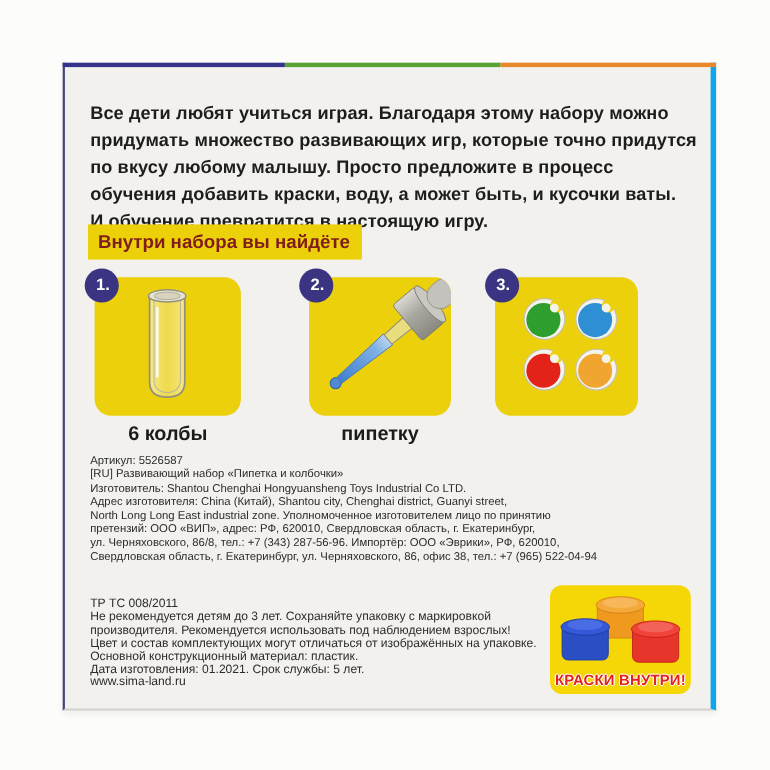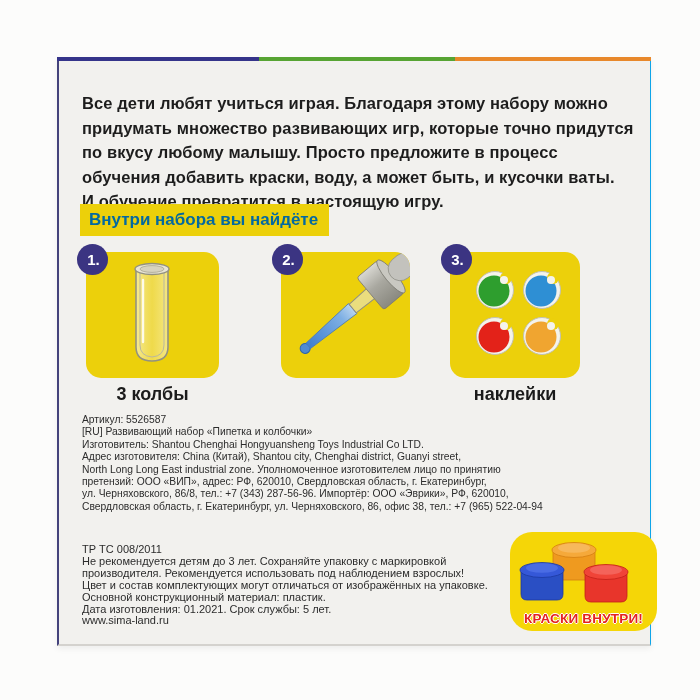--- a/index.html
+++ b/index.html
@@ -5,38 +5,38 @@
   html,body { margin:0; padding:0; }
   .stage {
     position:relative; width:700px; height:700px;
     background:#fcfcfb; overflow:hidden;
     font-family:"Liberation Sans", sans-serif;
   }
   .box {
     position:absolute; left:57px; top:57px; width:594px; height:589px;
     background:#f2f1ee;
     border-left:2px solid #44437c;
-    border-right:1px solid #0ea5e9;
+    border-right:5px solid #0ea5e9;
     border-bottom:2px solid #d4d2ce;
     box-shadow:0 3px 6px rgba(0,0,0,0.06);
     box-sizing:border-box;
   }
   .top-stripe { position:absolute; left:-2px; top:0; width:594px; height:4px; display:flex; }
   .top-stripe .seg1 { width:34%; background:#35348a; }
   .top-stripe .seg2 { width:33%; background:#57a433; }
   .top-stripe .seg3 { width:33%; background:#e8882b; }
 
   .intro {
     position:absolute; left:23px; top:34px;
     font-size:16.5px; font-weight:bold; color:#1d1d1d;
     line-height:24.6px; white-space:pre; letter-spacing:0.1px;
   }
   .heading {
     position:absolute; left:21px; top:147px;
-    background:#ecd00a; color:#0369a1;
+    background:#ecd00a; color:#7f1d1d;
     font-size:17px; font-weight:bold;
     padding:6px 11px 7px 9px; line-height:19px;
   }
 
   .card {
     position:absolute; top:195px; height:126px;
     background:#ecd00b; border-radius:15px; overflow:hidden;
   }
   .card.c1 { left:27px;  width:133px; }
   .card.c2 { left:222px; width:129px; }
@@ -64,22 +64,22 @@
     font-size:10.3px; line-height:12.4px; color:#2c2c2c; white-space:pre;
   }
   .compliance-block {
     position:absolute; left:23px; top:487px;
     font-size:11px; line-height:11.9px; color:#2c2c2c; white-space:pre;
   }
 
   .brand-logo { position:absolute; left:480px; top:384px; width:82px; height:80px; }
 
   .paints-card {
-    position:absolute; left:451px; top:475px; width:147px; height:99px;
-    background:#f5d607; border-radius:22px; overflow:hidden;
+    position:absolute; left:441px; top:475px; width:128px; height:99px;
+    background:#f5d607; border-radius:11px; overflow:hidden;
   }
   .paints-card svg { position:absolute; left:3px; top:2px; }
   .paints-label {
     position:absolute; left:0; bottom:5px; width:100%; text-align:center;
     font-size:13.5px; font-weight:bold; color:#e42320; letter-spacing:0.2px;
     text-shadow:-1px 0 #fff,1px 0 #fff,0 -1px #fff,0 1px #fff;
     white-space:nowrap;
   }
 </style>
 </head>
@@ -170,22 +170,22 @@
           <circle cx="103" cy="72" r="6" fill="#ecd00b"></circle>
           <circle cx="101" cy="74" r="4" fill="#f4f3ec"></circle>
         </g>
       </svg>
     </div>
 
     <div class="badge b1">1.</div>
     <div class="badge b2">2.</div>
     <div class="badge b3">3.</div>
 
-    <div class="card-label l1">3 колбы</div>
-    <div class="card-label l3">наклейки</div>
+    <div class="card-label l1">6 колбы</div>
+    <div class="card-label l2">пипетку</div>
 
     <div class="info-block">Артикул: 5526587
 [RU] Развивающий набор «Пипетка и колбочки»
 Изготовитель: Shantou Chenghai Hongyuansheng Toys Industrial Co LTD.
 Адрес изготовителя: China (Китай), Shantou city, Chenghai district, Guanyi street,
 North Long Long East industrial zone. Уполномоченное изготовителем лицо по принятию
 претензий: ООО «ВИП», адрес: РФ, 620010, Свердловская область, г. Екатеринбург,
 ул. Черняховского, 86/8, тел.: +7 (343) 287-56-96. Импортёр: ООО «Эврики», РФ, 620010,
 Свердловская область, г. Екатеринбург, ул. Черняховского, 86, офис 38, тел.: +7 (965) 522-04-94</div>
     <div class="compliance-block">ТР ТС 008/2011

